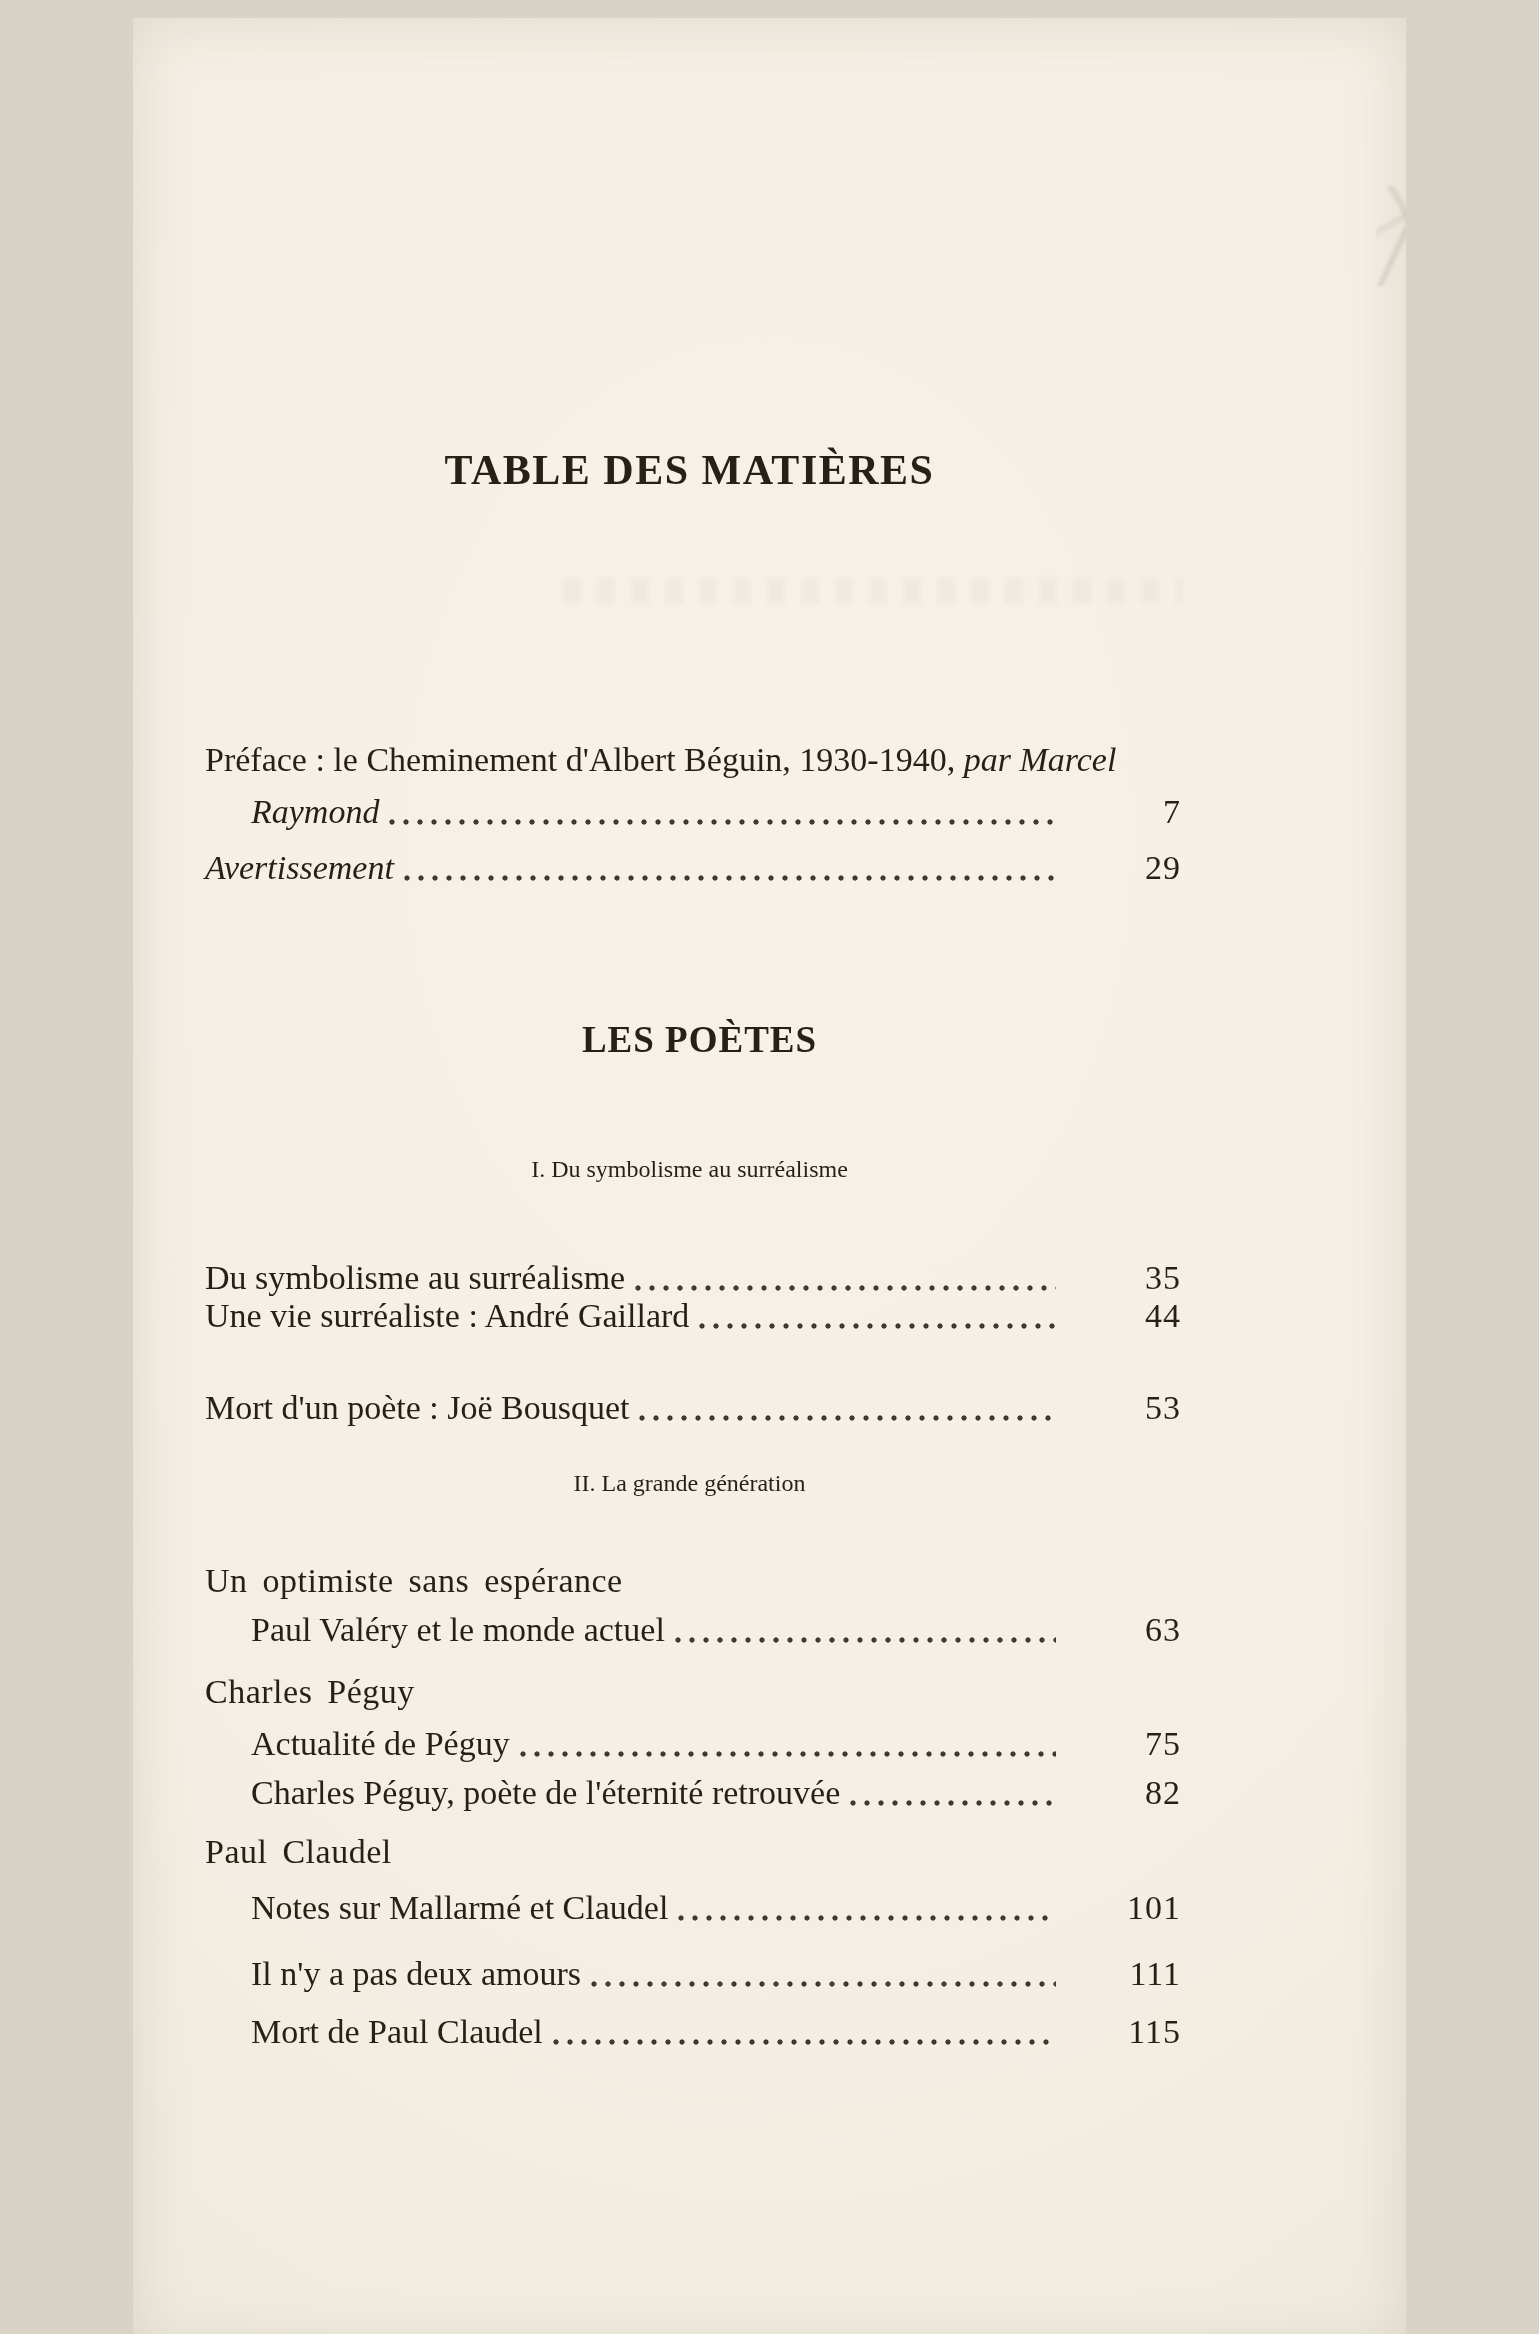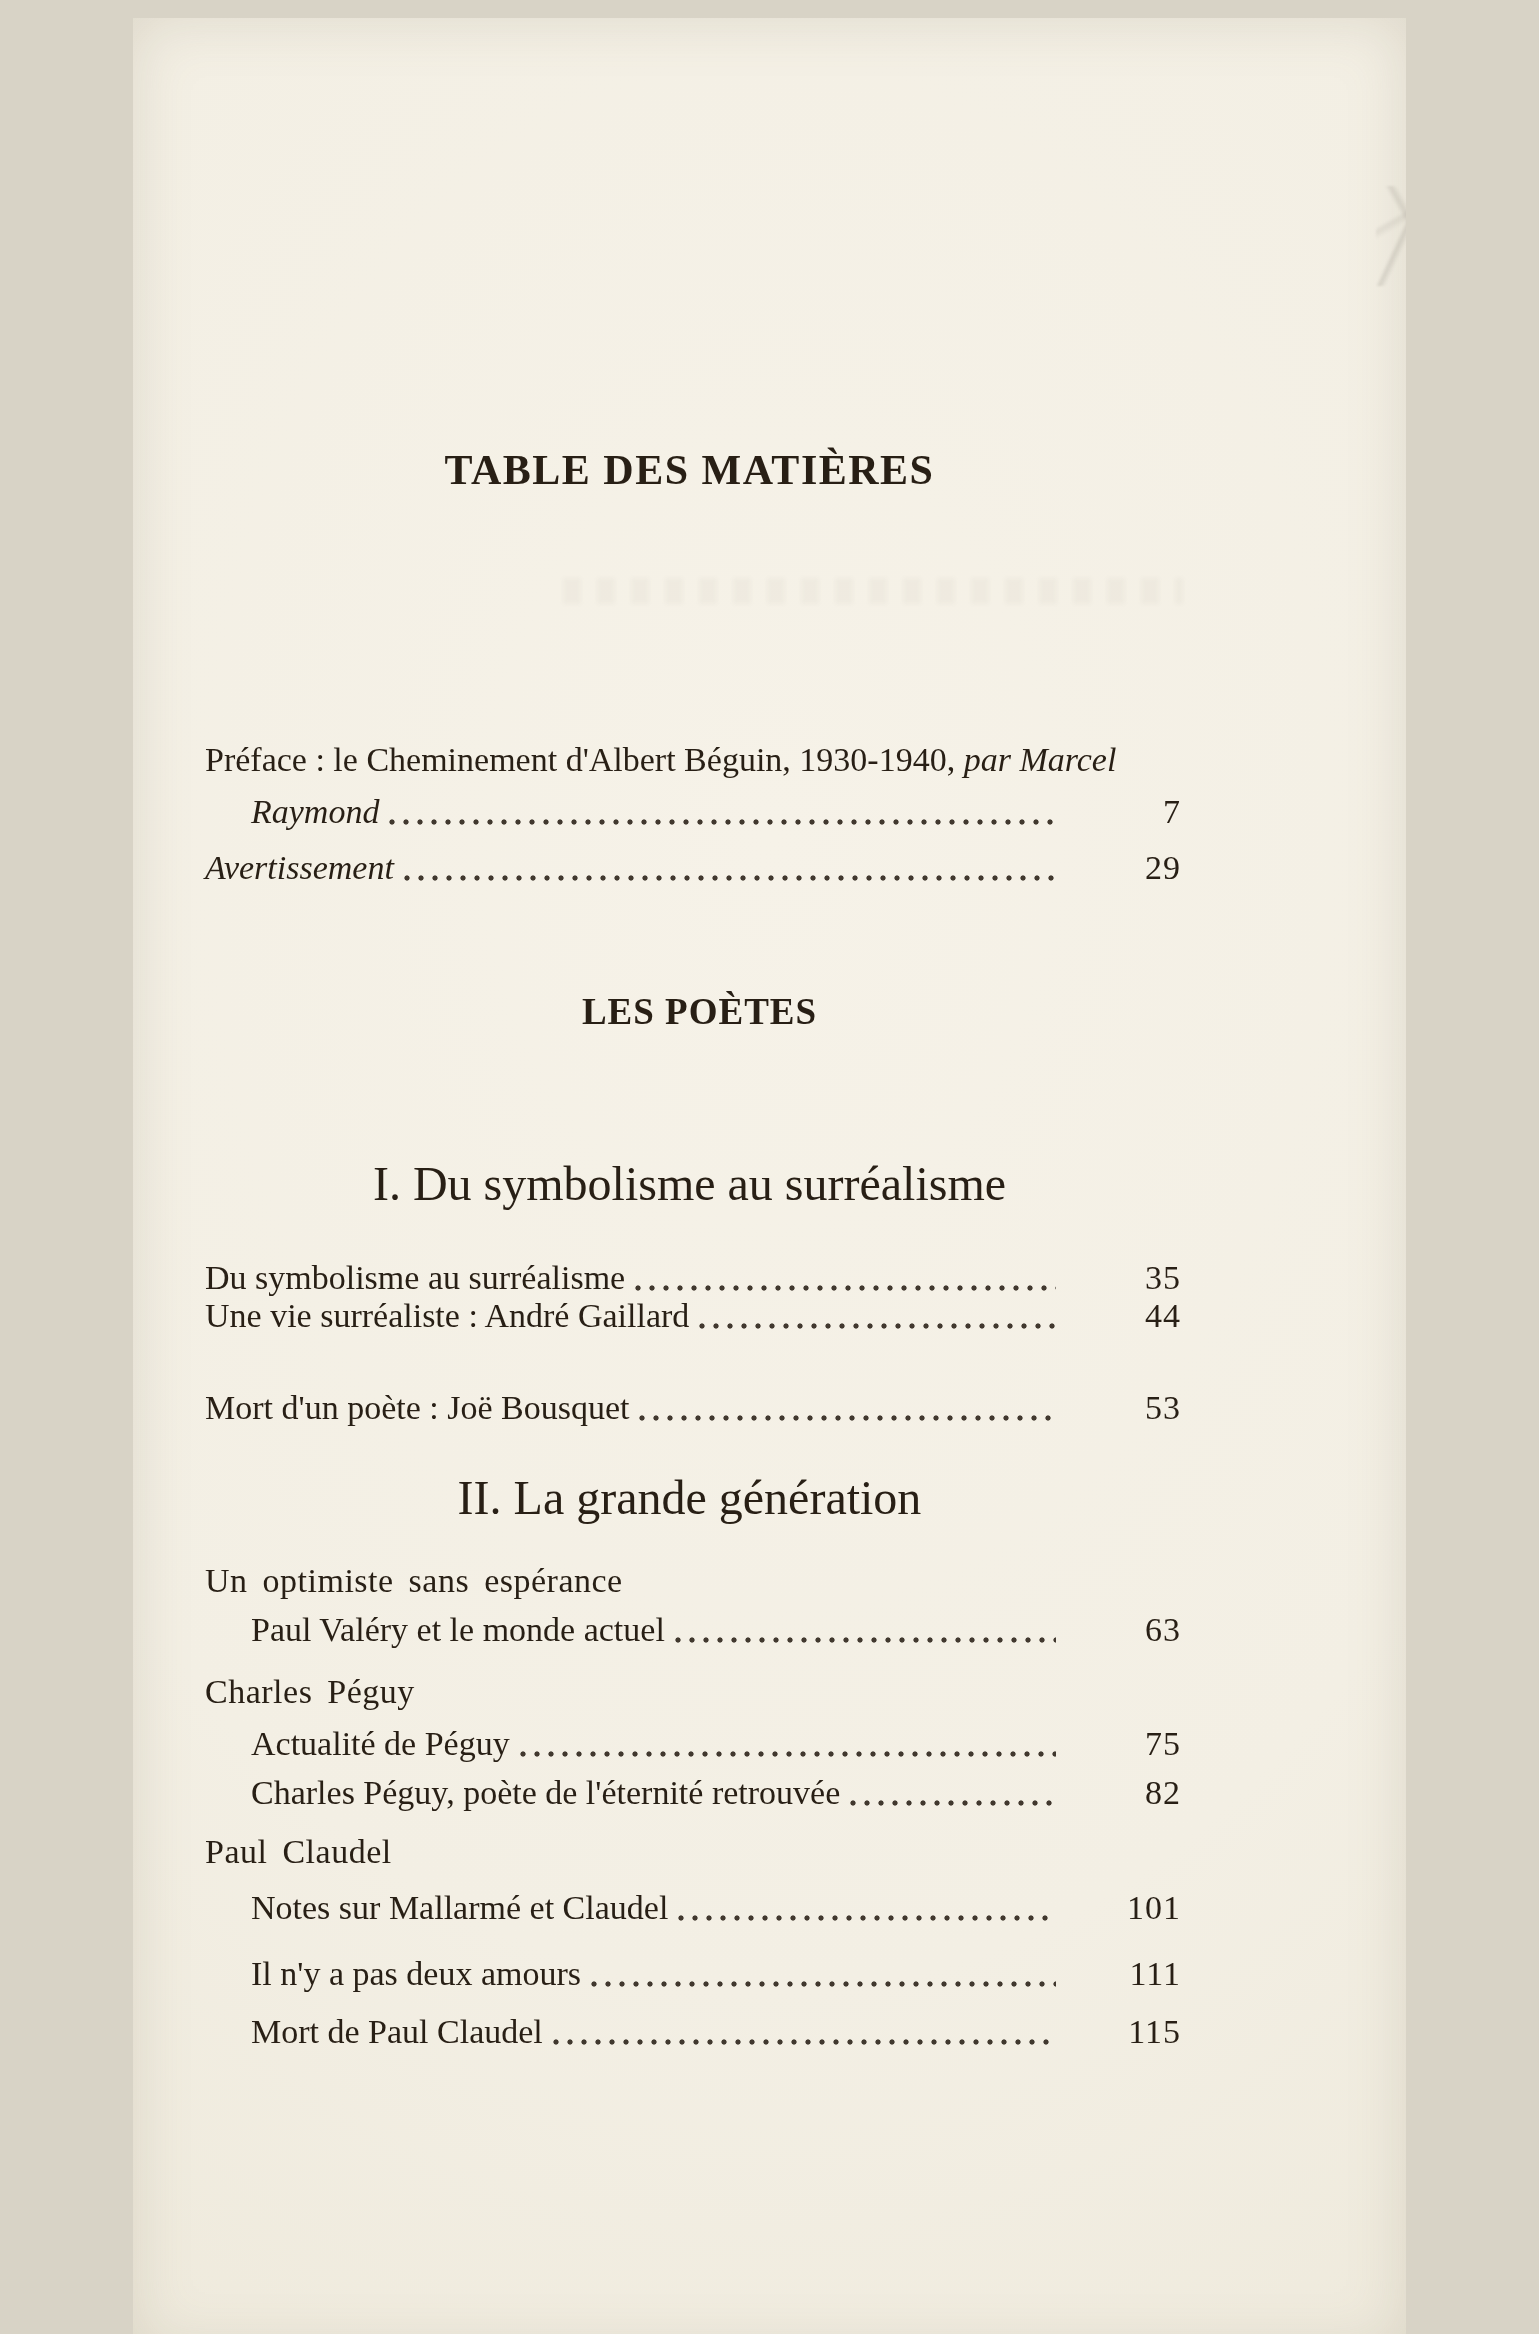--- a/index.html
+++ b/index.html
@@ -28,25 +28,25 @@
     position:absolute;left:430px;top:560px;width:620px;height:26px;
     background:repeating-linear-gradient(90deg, rgba(130,122,105,.10) 0 18px, transparent 18px 34px);
     filter:blur(2px);opacity:.5;
   }
   .centered{position:absolute;left:0;right:160px;text-align:center;}
   .page-title{
     top:428px;
     font-size:42px;font-weight:bold;letter-spacing:1.5px;margin:0;
   }
   .part-heading{
-    top:972px;
+    top:1000px;
     font-size:37px;font-weight:bold;letter-spacing:1px;margin:0;padding-left:20px;
   }
   .sec-heading{
-    font-size:48px;font-weight:normal;margin:0;
+    font-size:24px;font-weight:normal;margin:0;
   }
   .sec1-heading{top:1138px;}
   .sec2-heading{top:1452px;}
 
   .line,.row{
     position:absolute;left:72px;right:225px;
     font-size:34px;line-height:1.18;
   }
   .row{display:flex;align-items:flex-end;}
   .row .t{white-space:nowrap;}

